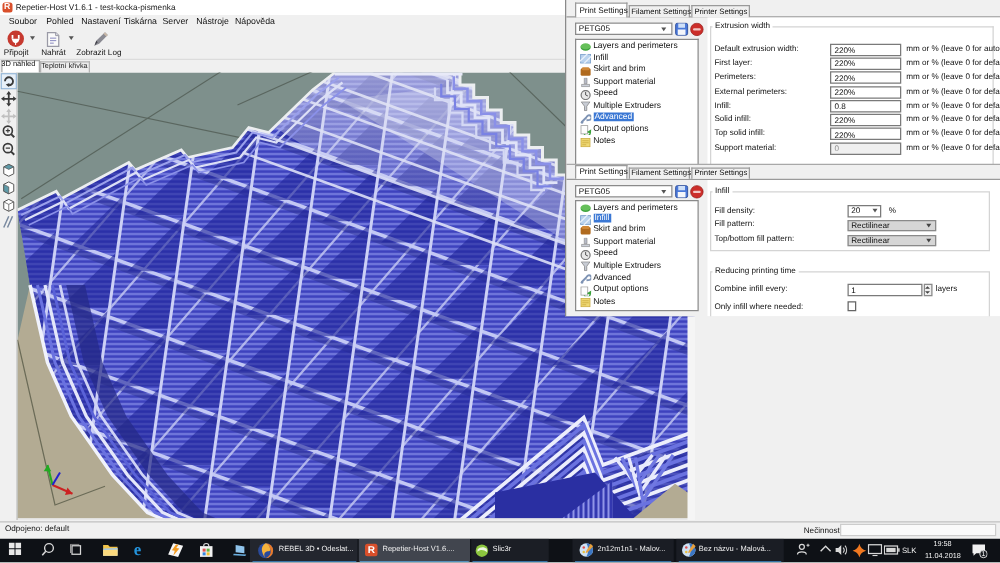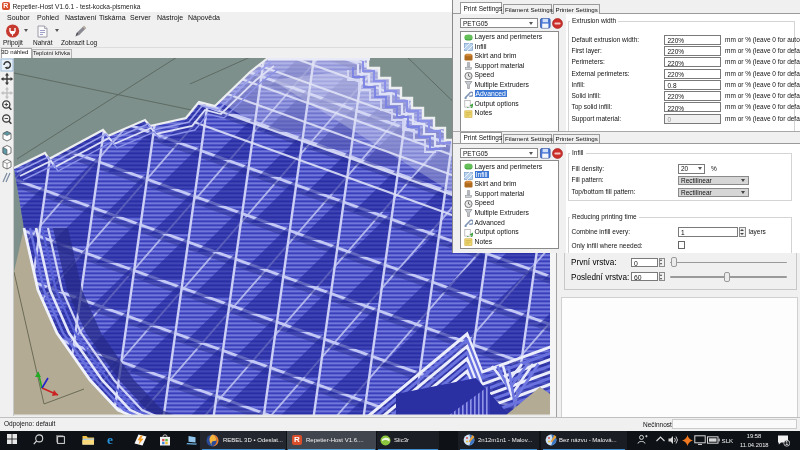--- a/index.html
+++ b/index.html
@@ -581,38 +581,20 @@
  <div class="fl" style="left:118.5px;top:95.7px;">Combine infill every:</div>
  <div class="abs" style="left:224.5px;top:94.5px;width:60.5px;height:10px;background:#fff;border:1px solid #7a7a7a;font-size:6.5px;padding:1.4px 0 0 2.5px;">1</div>
  <div class="abs" style="left:285.5px;top:94.5px;width:7px;height:10px;background:#f0f0f0;border:1px solid #8a8a8a;"></div>
  <div class="abs" style="left:287px;top:96.5px;width:0;height:0;border-left:2px solid transparent;border-right:2px solid transparent;border-bottom:2.6px solid #444;"></div>
  <div class="abs" style="left:287px;top:100.5px;width:0;height:0;border-left:2px solid transparent;border-right:2px solid transparent;border-top:2.6px solid #444;"></div>
  <div class="fl" style="left:295.5px;top:95.7px;">layers</div>
  <div class="fl" style="left:118.5px;top:109.5px;">Only infill where needed:</div>
  <div class="abs" style="left:224.5px;top:109px;width:7.5px;height:7.5px;background:#fff;border:1px solid #666;"></div>
 </div>
 
-<div class="abs" id="rp" style="left:556px;top:253px;width:244px;height:164px;background:#f0f0f0;border-left:1px solid #a0a0a0;overflow:hidden;">
- <div class="abs" style="left:6.5px;top:-10px;width:233px;height:47px;border:1px solid #c8c8c8;"></div>
- <div class="abs" style="left:14px;top:5.2px;font-size:8.2px;color:#000;white-space:nowrap;">První vrstva:</div>
- <div class="abs" style="left:73.5px;top:4.5px;width:27px;height:9.5px;background:#fff;border:1px solid #7a7a7a;font-size:6.8px;padding:1.4px 0 0 2.5px;color:#111;">0</div>
- <div class="abs" style="left:101.5px;top:4.5px;width:6.5px;height:9.5px;background:#f0f0f0;border:1px solid #8a8a8a;"></div>
- <div class="abs" style="left:102.8px;top:6.3px;width:0;height:0;border-left:1.9px solid transparent;border-right:1.9px solid transparent;border-bottom:2.5px solid #444;"></div>
- <div class="abs" style="left:102.8px;top:10.3px;width:0;height:0;border-left:1.9px solid transparent;border-right:1.9px solid transparent;border-top:2.5px solid #444;"></div>
- <div class="abs" style="left:113px;top:8.6px;width:117px;height:1.8px;background:#9a9a9a;border-radius:1px;"></div>
- <div class="abs" style="left:113.5px;top:4.3px;width:6.5px;height:10px;background:#ececec;border:1px solid #9a9a9a;border-radius:2px;"></div>
- <div class="abs" style="left:14px;top:19.5px;font-size:8.2px;color:#000;white-space:nowrap;">Poslední vrstva:</div>
- <div class="abs" style="left:73.5px;top:18.7px;width:27px;height:9.5px;background:#fff;border:1px solid #7a7a7a;font-size:6.8px;padding:1.4px 0 0 2.5px;color:#111;">60</div>
- <div class="abs" style="left:101.5px;top:18.7px;width:6.5px;height:9.5px;background:#f0f0f0;border:1px solid #8a8a8a;"></div>
- <div class="abs" style="left:102.8px;top:20.5px;width:0;height:0;border-left:1.9px solid transparent;border-right:1.9px solid transparent;border-bottom:2.5px solid #444;"></div>
- <div class="abs" style="left:102.8px;top:24.5px;width:0;height:0;border-left:1.9px solid transparent;border-right:1.9px solid transparent;border-top:2.5px solid #444;"></div>
- <div class="abs" style="left:113px;top:22.8px;width:117px;height:1.8px;background:#9a9a9a;border-radius:1px;"></div>
- <div class="abs" style="left:166.5px;top:18.5px;width:6.5px;height:10px;background:#ececec;border:1px solid #9a9a9a;border-radius:2px;"></div>
- <div class="abs" style="left:4px;top:44px;width:237px;height:120px;background:#fdfdfd;border:1px solid #d0d0d0;border-bottom:none;"></div>
-</div>
 
 <div class="abs" style="left:0;top:417px;width:800px;height:14px;background:#f0f0f0;border-top:1px solid #c0c0c0;"></div>
 <div class="abs t65" style="left:4px;top:420px;">Odpojeno: default</div>
 <div class="abs t65" style="left:643px;top:420.5px;">Nečinnost.</div>
 <div class="abs" style="left:672px;top:419px;width:125px;height:10px;background:#fafafa;border:1px solid #cccccc;"></div>
 
 <div class="abs" id="tb" style="left:0;top:431px;width:800px;height:19px;background:#0e1116;overflow:hidden;font-size:6px;color:#e8e8e8;">
 
  <svg class="abs" style="left:7px;top:3px;" width="10" height="10" viewBox="0 0 10 10">
         <g fill="#e8e8e8">

